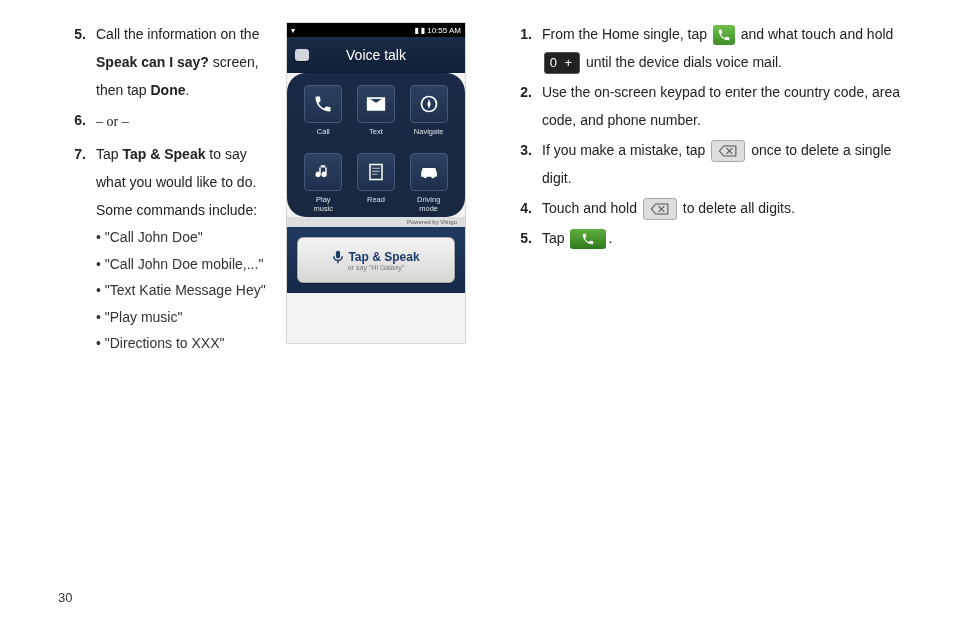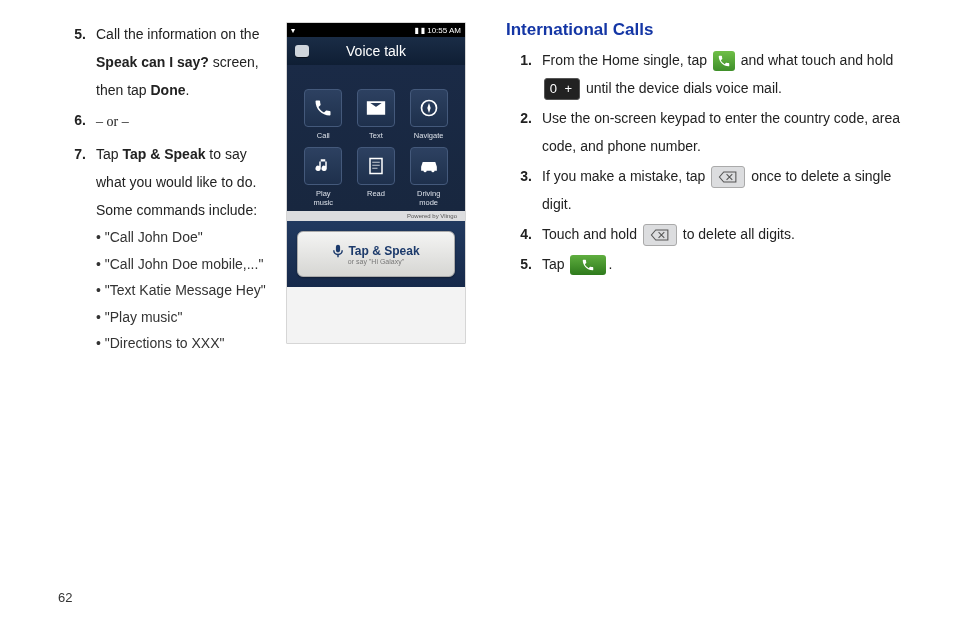--- a/index.html
+++ b/index.html
@@ -129,21 +129,21 @@
     justify-content: flex-end;
     padding: 0 4px;
     gap: 2px;
   }
   .statusbar .sb-left {
     margin-right: auto;
     display:flex;
     gap:2px;
   }
   .title-bar {
-    height: 28px;
+    height: 36px;
     background: linear-gradient(#1a2c46, #0f1e34);
     color: #fff;
     font-size: 14px;
     display: flex;
     align-items: center;
     justify-content: center;
     position: relative;
   }
   .title-bar .speech {
     position: absolute;
@@ -155,25 +155,26 @@
   }
   .title-bar .speech:after {
     content: '';
     position: absolute;
     left: 4px; bottom: -3px;
     border: 3px solid transparent;
     border-top-color: #cfd5dc;
   }
   .grid {
     background: linear-gradient(#1a2a46, #18273f);
-    padding: 24px 10px 6px;
+    padding: 12px 10px 6px;
     display: grid;
     grid-template-columns: repeat(3, 1fr);
-    row-gap: 0;
+    row-gap: 10px;
     justify-items: center;
+    border-radius: 19px;
   }
   .tile {
     display: flex;
     flex-direction: column;
     align-items: center;
     color: #dbe0e8;
     font-size: 7.5px;
     gap: 4px;
   }
   .tile .ticon {
@@ -344,21 +345,20 @@
             </span>
             <span>Tap &amp; Speak</span>
           </div>
           <div class="sub">or say "Hi Galaxy"</div>
         </div>
       </div>
     </div>
   </div>
 
   <div class="col-right">
-    <div class="section-title">International Calls</div>
 
     <div class="num-item">
       <span class="num">1.</span>
       <span class="txt">
         <span>From the Home single, tap </span>
         <span class="inline-icon icon-phone-green">
           <svg width="14" height="14" viewBox="0 0 24 24">
               <path fill="#fff" d="M6.6 10.8c1.4 2.8 3.8 5.1 6.6 6.6l2.2-2.2c.3-.3.7-.4 1-.2 1.1.4 2.3.6 3.6.6.6 0 1 .4 1 1V20c0 .6-.4 1-1 1C10.6 21 3 13.4 3 4c0-.6.4-1 1-1h3.5c.6 0 1 .4 1 1 0 1.2.2 2.4.6 3.6.1.3 0 .7-.2 1l-2.3 2.2z"></path>
             </svg>
         </span>
@@ -409,13 +409,13 @@
           <svg width="14" height="14" viewBox="0 0 24 24">
               <path fill="#fff" d="M6.6 10.8c1.4 2.8 3.8 5.1 6.6 6.6l2.2-2.2c.3-.3.7-.4 1-.2 1.1.4 2.3.6 3.6.6.6 0 1 .4 1 1V20c0 .6-.4 1-1 1C10.6 21 3 13.4 3 4c0-.6.4-1 1-1h3.5c.6 0 1 .4 1 1 0 1.2.2 2.4.6 3.6.1.3 0 .7-.2 1l-2.3 2.2z"></path>
             </svg>
         </span><span>.</span>
       </span>
     </div>
 
   </div>
 </div>
 
-<div class="page-num">62</div>
+<div class="page-num">30</div>
 
 </body></html>

